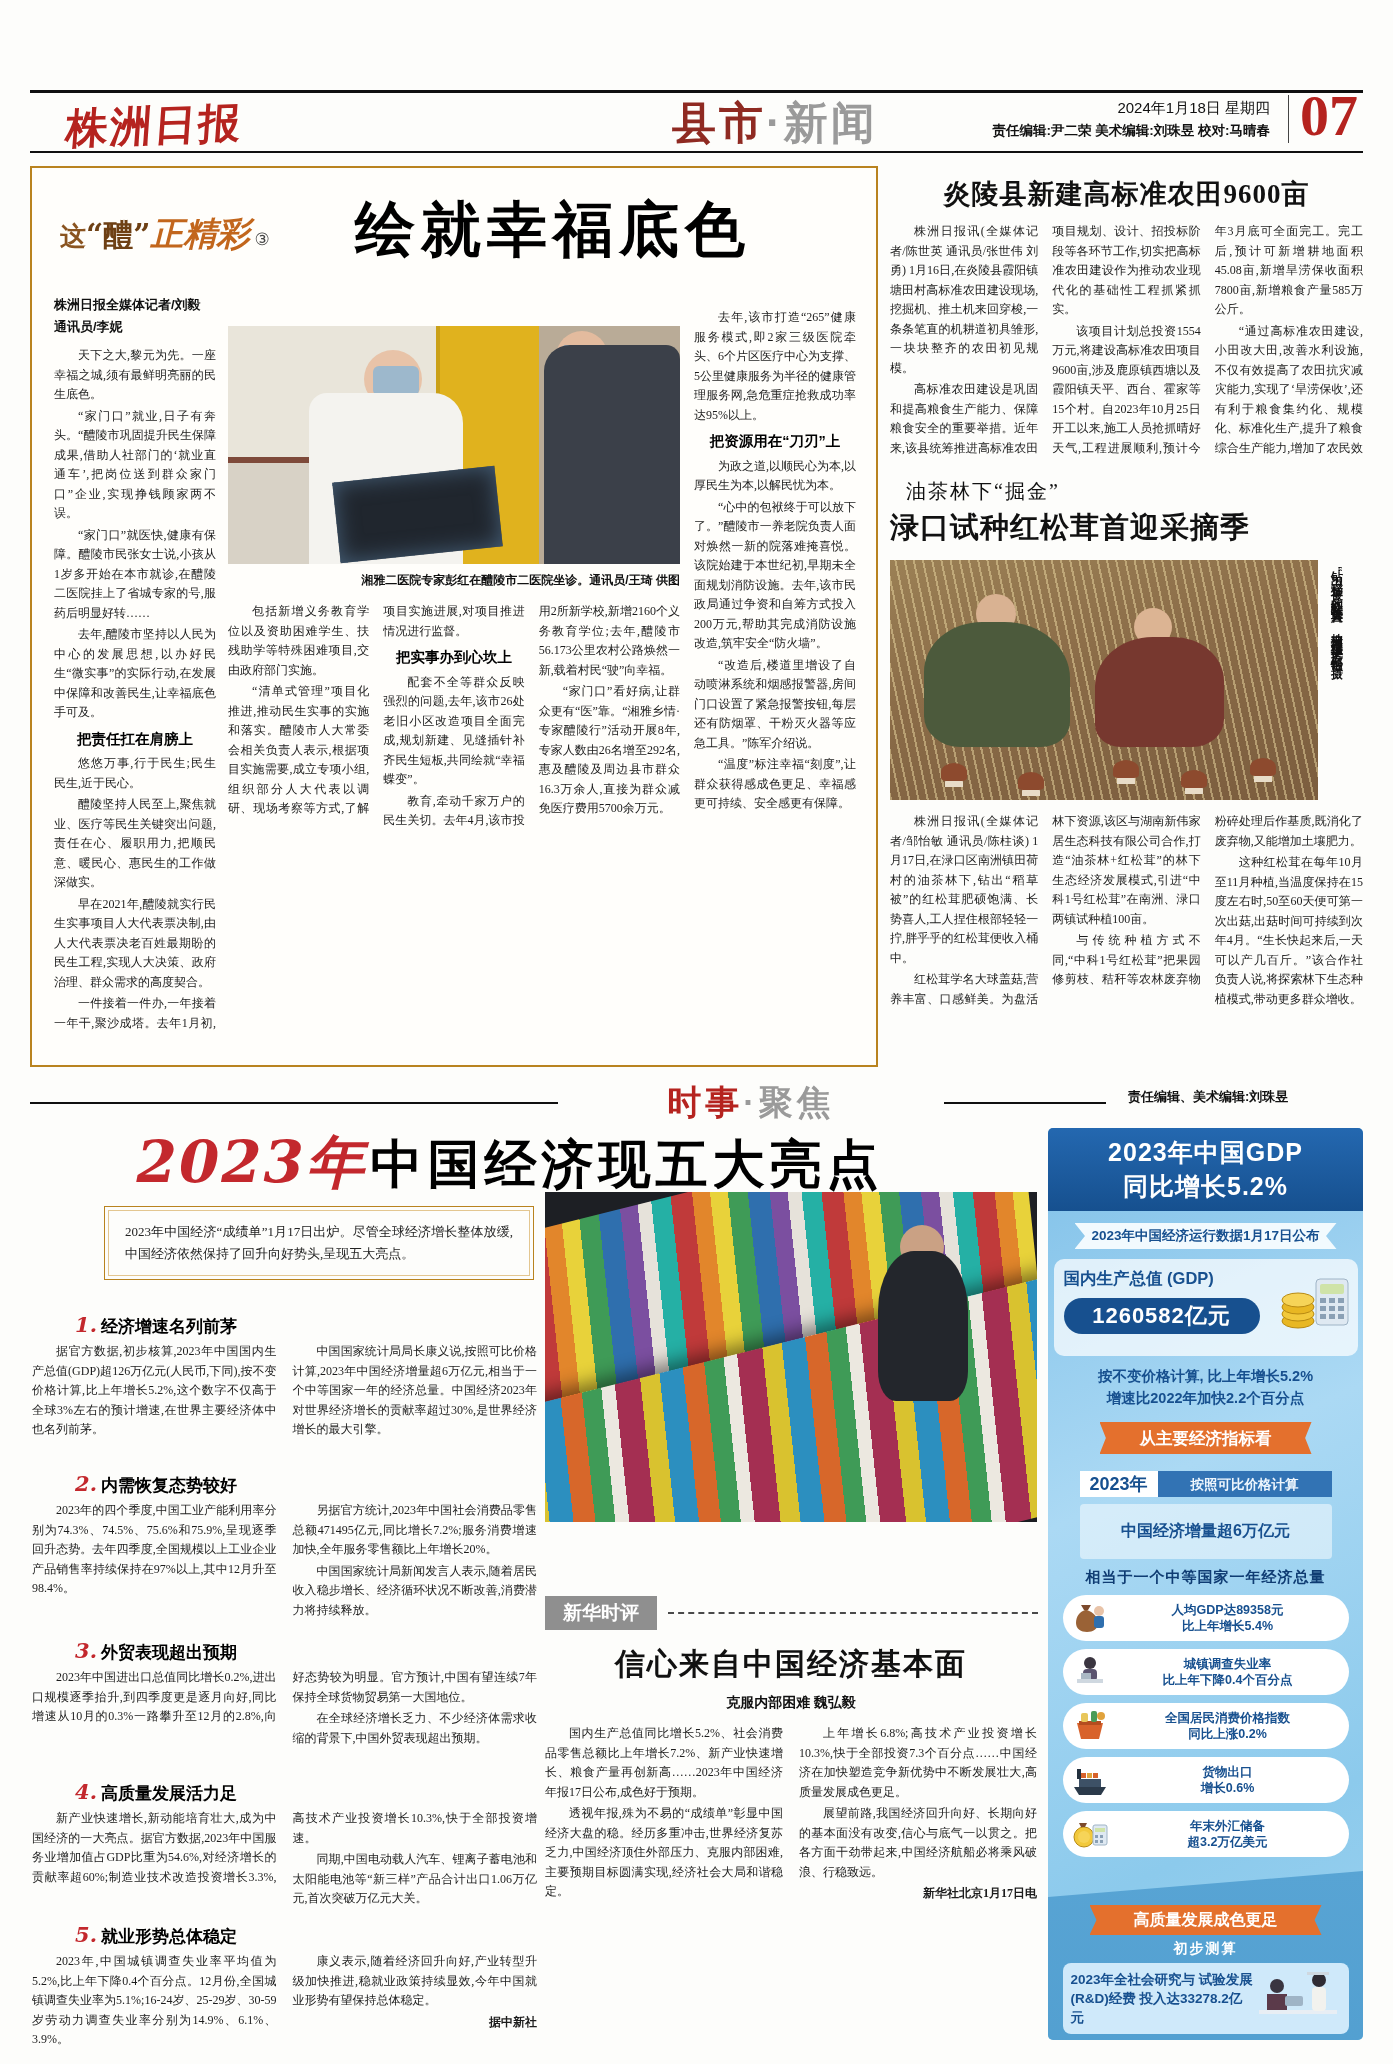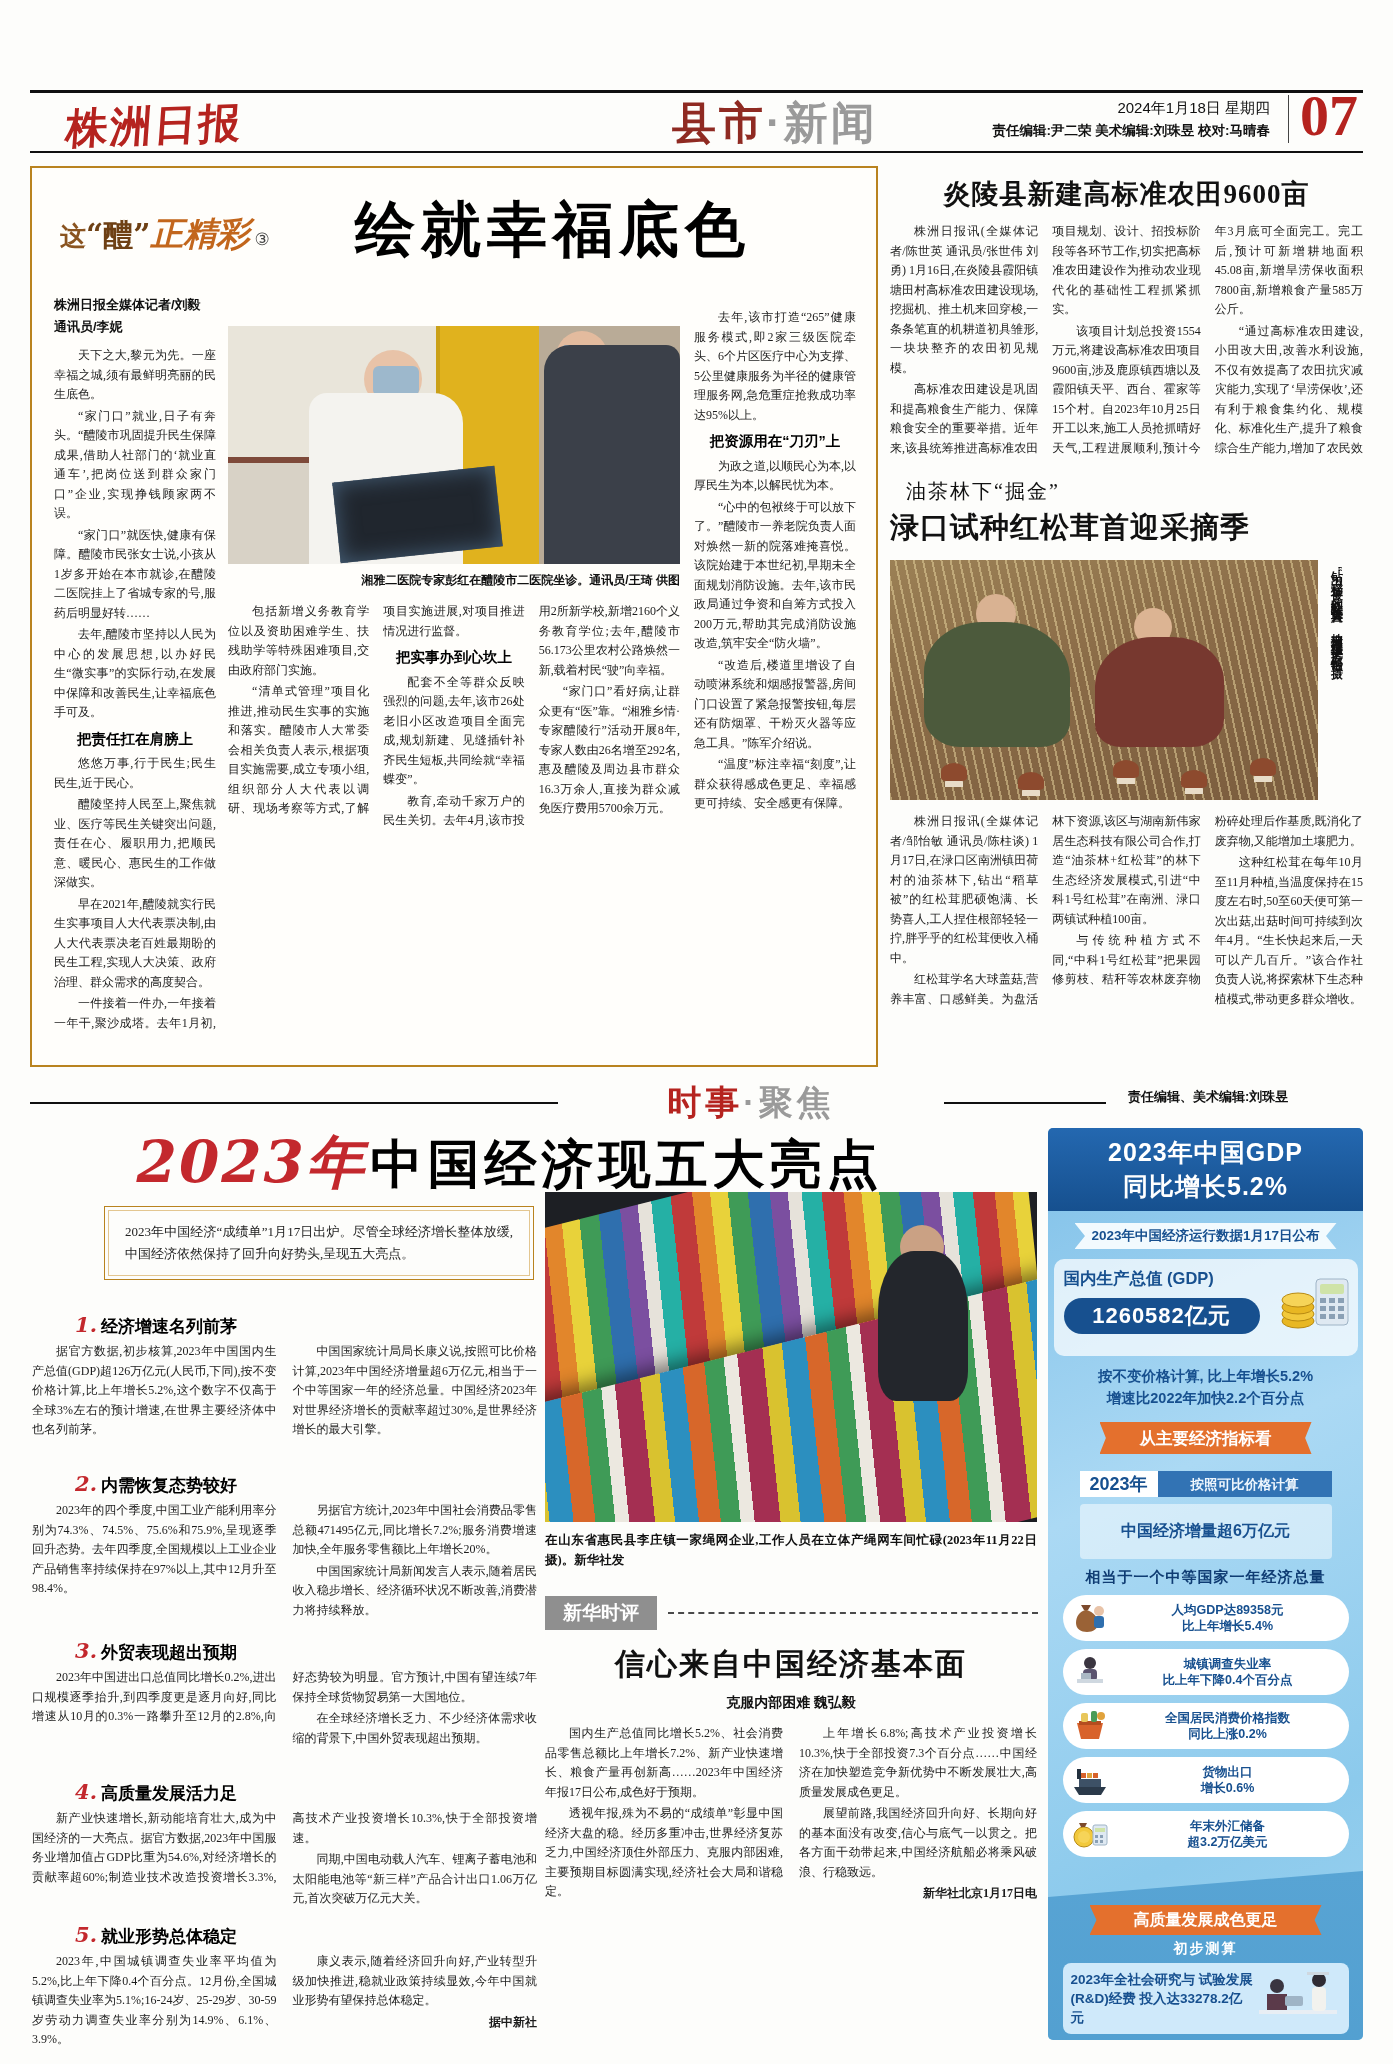--- a/index.html
+++ b/index.html
@@ -281,21 +281,20 @@
         </div>
     </div>
   </div>
 
   <div class="ph phB abs" style="left:545px;top:1192px;width:492px;height:330px;">
     <div class="stripes"></div>
     <div class="stripes2"></div>
     <div class="figh"></div>
     <div class="fig"></div>
   </div>
-  <div class="abs cap" style="left:545px;top:1530px;width:492px;font-family:'Liberation Serif',serif;font-size:12.5px;line-height:20px;text-align:justify;">在山东省惠民县李庄镇一家绳网企业,工作人员在立体产绳网车间忙碌(2023年11月22日摄)。新华社发</div>
 
   <div class="abs cLabel" style="left:545px;top:1596px;width:112px;height:34px;">新华时评</div>
   <div class="abs dash" style="left:668px;top:1612px;width:370px;"></div>
   <div class="abs cTitle" style="left:545px;top:1644px;width:492px;">信心来自中国经济基本面</div>
   <div class="abs cBy" style="left:545px;top:1694px;width:492px;">克服内部困难 魏弘毅</div>
   <div class="abs col cols2" style="left:545px;top:1724px;width:492px;height:312px;">
       <p>国内生产总值同比增长5.2%、社会消费品零售总额比上年增长7.2%、新产业快速增长、粮食产量再创新高……2023年中国经济年报17日公布,成色好于预期。</p>
       <p>透视年报,殊为不易的“成绩单”彰显中国经济大盘的稳。经历多重冲击,世界经济复苏乏力,中国经济顶住外部压力、克服内部困难,主要预期目标圆满实现,经济社会大局和谐稳定。</p>
       <p>上年增长6.8%;高技术产业投资增长10.3%,快于全部投资7.3个百分点……中国经济在加快塑造竞争新优势中不断发展壮大,高质量发展成色更足。</p>
       <p>展望前路,我国经济回升向好、长期向好的基本面没有改变,信心与底气一以贯之。把各方面干劲带起来,中国经济航船必将乘风破浪、行稳致远。</p>

